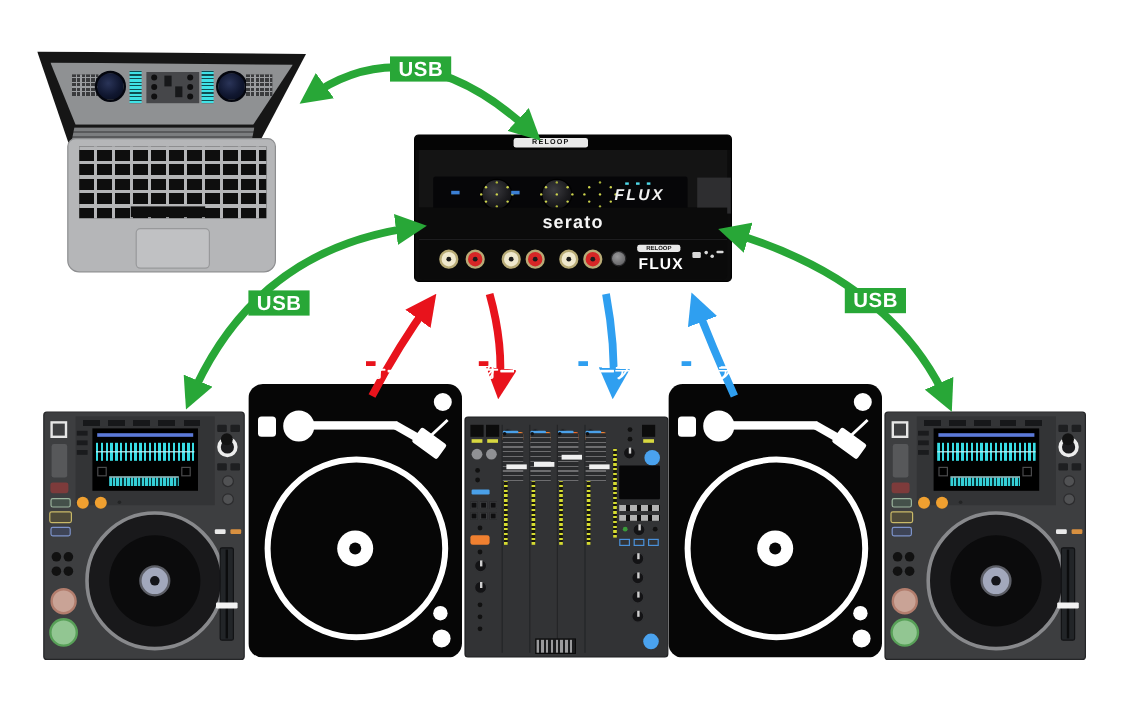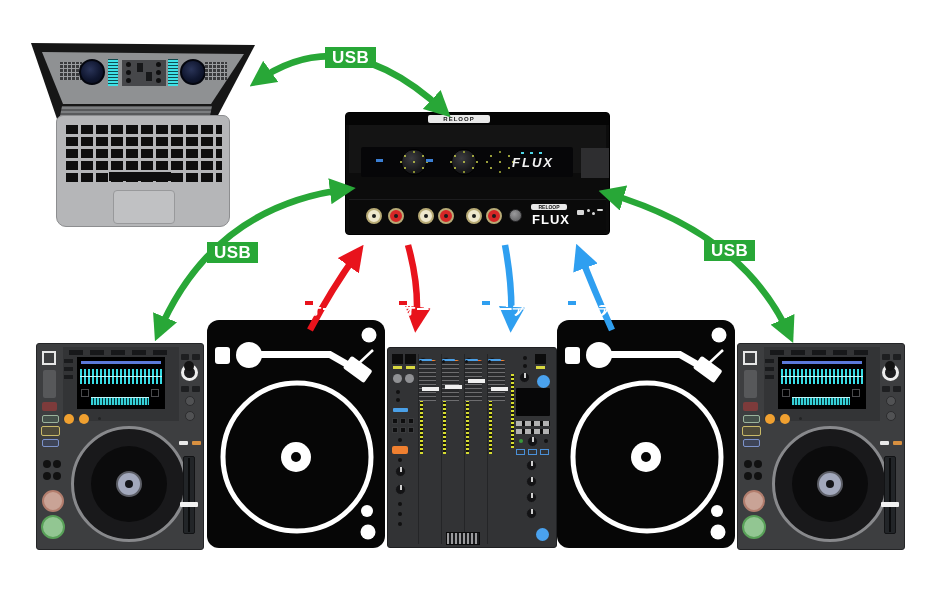--- a/index.html
+++ b/index.html
@@ -175,20 +175,23 @@
       <div class="leds" style="left:64px;top:36px;"></div>
       <div class="if-knob" style="left:102px;top:24px;"></div>
       <div class="leds" style="left:114px;top:36px;"></div>
       <div class="bluedash" style="left:27px;top:34px;width:7px;height:3px;"></div>
       <div class="bluedash" style="left:77px;top:34px;width:7px;height:3px;"></div>
       <div class="leds" style="left:150px;top:36px;"></div>
       <div class="flux-ticks" style="left:172px;top:27px;"></div>
       <div class="flux-top" style="left:163px;top:30px;">FLUX</div>
       <div class="if-rblock"></div>
     </div>
+    <div class="if-front">
+      <div class="serato">serato</div>
+    </div>
     <div class="if-rear">
       <div class="rca white" style="left:17px;top:8px;">
           <i></i>
         </div>
       <div class="rca red" style="left:39px;top:8px;">
           <i></i>
         </div>
       <div class="rca white" style="left:69px;top:8px;">
           <i></i>
         </div>

